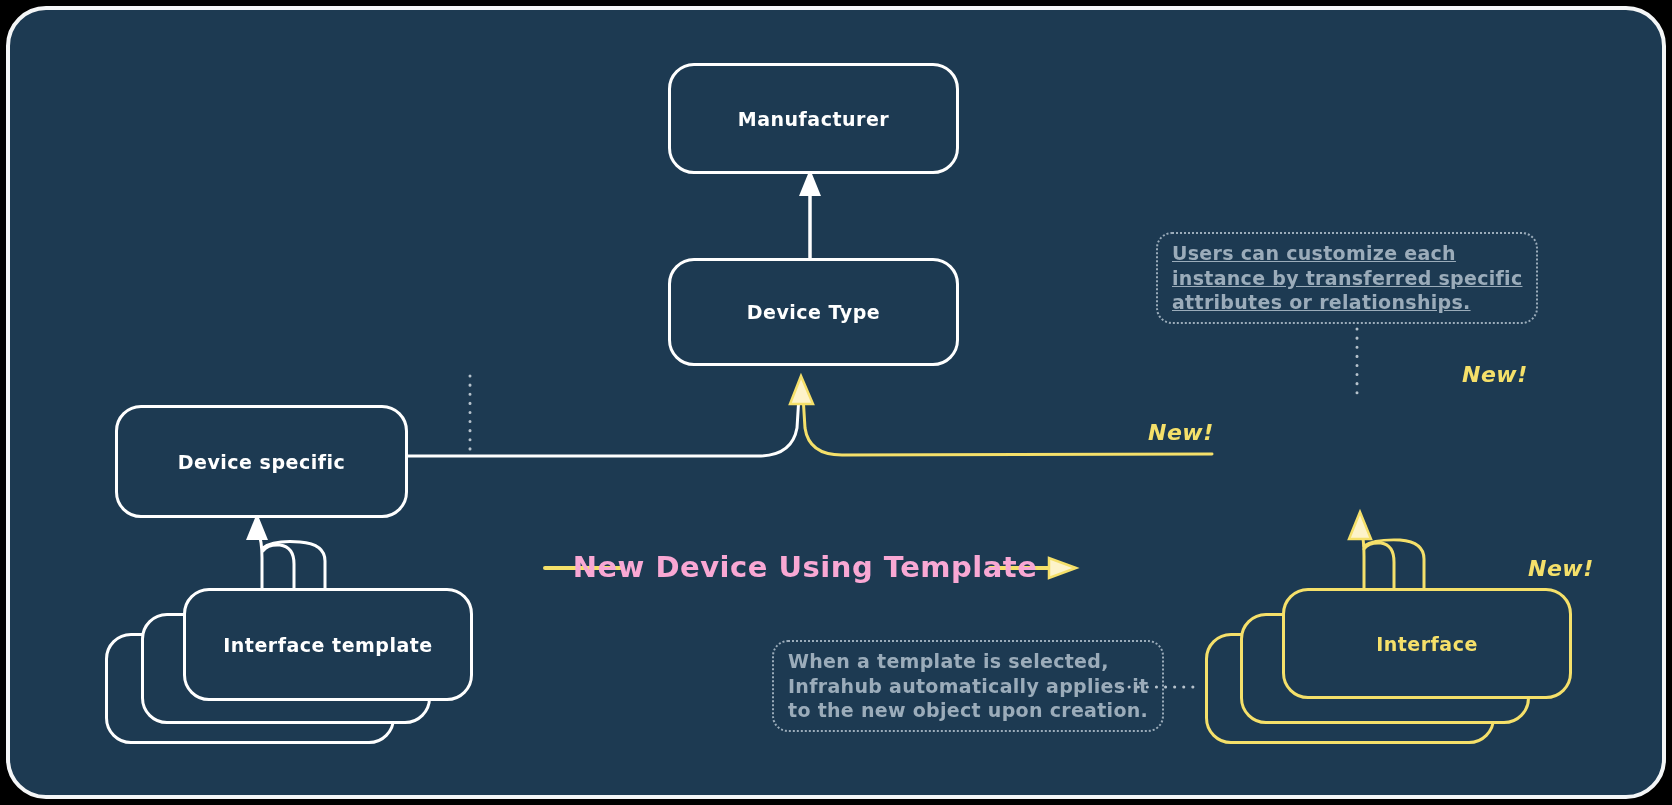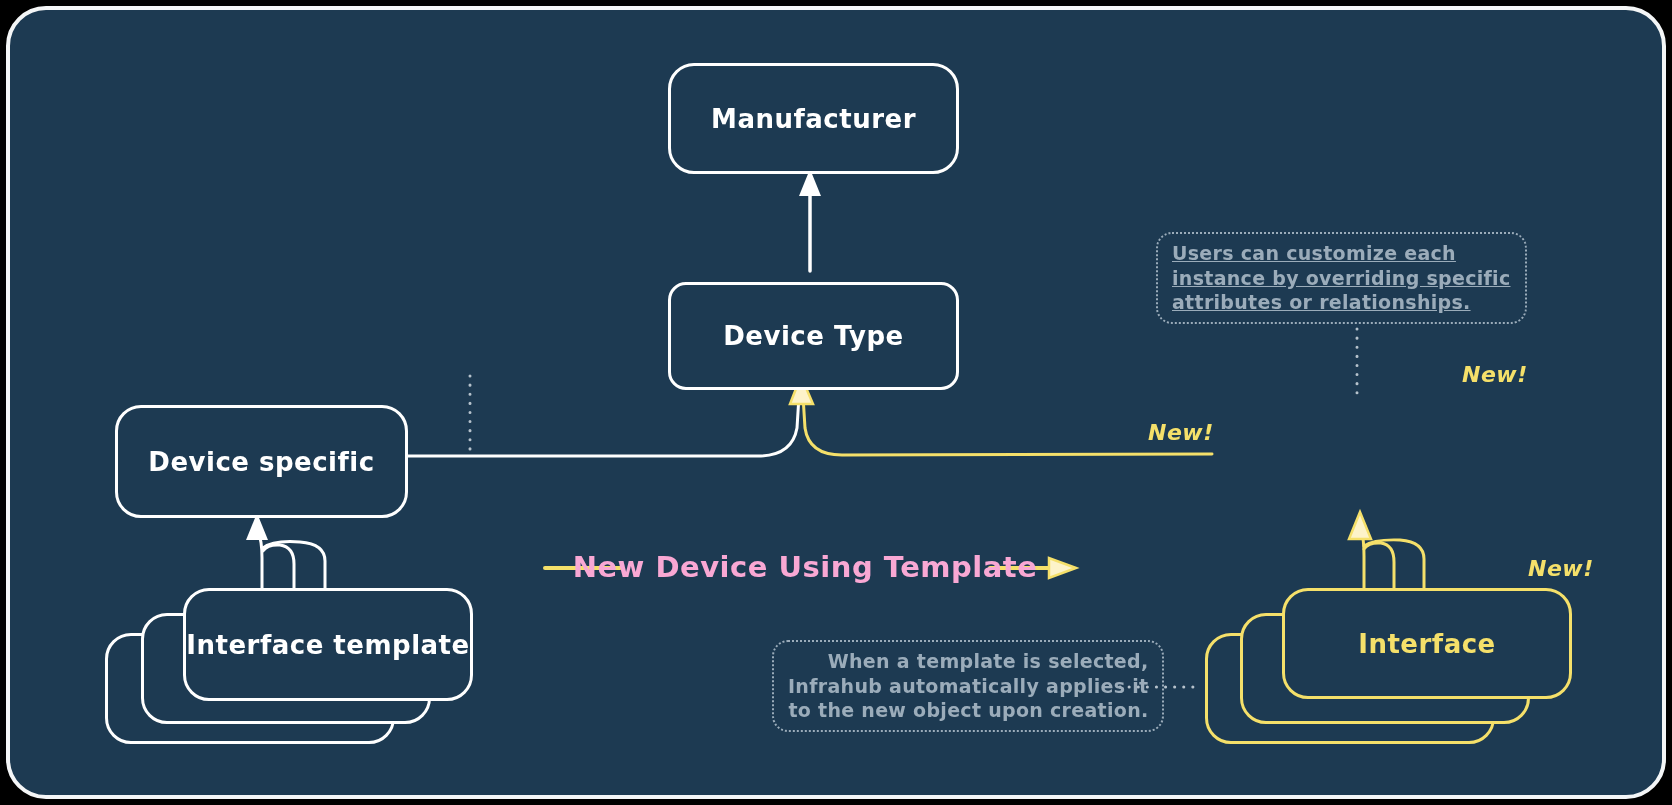--- a/index.html
+++ b/index.html
@@ -4,21 +4,21 @@
 <style>
   html,body{margin:0;padding:0;background:#000;}
   body{font-family:"DejaVu Sans", sans-serif;}
   .stage{position:relative;width:1672px;height:805px;background:#000;overflow:hidden;}
   .frame{position:absolute;left:6px;top:6px;right:6px;bottom:6px;
          background:#1d3a52;border:4px solid #f4f6f7;border-radius:40px;}
   .layer{position:absolute;left:0;top:0;width:1672px;height:805px;pointer-events:none;}
 
   .node{position:absolute;display:flex;align-items:center;justify-content:center;
         background:#1d3a52;border:3px solid #fff;border-radius:26px;
-        color:#fff;font-size:26px;font-weight:bold;letter-spacing:.5px;}
+        color:#fff;font-size:19px;font-weight:bold;letter-spacing:.5px;}
   .node.yellow{border-color:#f5e06a;color:#f5e06a;}
 
   .note{position:absolute;border:2px dotted #9bacba;border-radius:16px;
         color:#9bacba;font-size:19px;line-height:1.3;font-weight:bold;
         padding:7px 14px;letter-spacing:.3px;}
 
   .badge{position:absolute;color:#f5e06a;font-size:22px;font-weight:bold;
          font-style:italic;letter-spacing:.5px;}
 
   .flow-label{position:absolute;left:560px;top:550px;width:490px;text-align:center;
@@ -82,37 +82,37 @@
   <div class="node yellow stk" style="left:1205px;top:633px;"></div>
   <div class="node yellow stk" style="left:1240px;top:613px;"></div>
   <div class="node yellow stk" style="left:1282px;top:588px;">
     <span>Interface</span>
   </div>
 
   <div class="node" style="left:668px;top:63px;width:285px;height:105px;">
     <span>Manufacturer</span>
   </div>
 
-  <div class="node" style="left:668px;top:282px;width:285px;height:102px;border-radius:18px;">
+  <div class="node" style="left:668px;top:258px;width:285px;height:102px;">
     <span>Device Type</span>
   </div>
 
   <div class="node" style="left:115px;top:405px;width:287px;height:107px;">
     <span>Device specific</span>
   </div>
 
 
 
   <div class="note" style="left:1156px;top:232px;text-decoration:underline;">
     <div>Users can customize each</div>
-    <div>instance by overriding specific</div>
+    <div>instance by transferred specific</div>
     <div>attributes or relationships.</div>
   </div>
 
-  <div class="note" style="left:772px;top:640px;text-align:right;">
+  <div class="note" style="left:772px;top:640px;">
     <div>When a template is selected,</div>
     <div>Infrahub automatically applies it</div>
     <div>to the new object upon creation.</div>
   </div>
 
   <div class="flow-label">New Device Using Template</div>
 
   <div class="badge" style="left:1148px;top:420px;">New!</div>
   <div class="badge" style="left:1462px;top:362px;">New!</div>
   <div class="badge" style="left:1528px;top:556px;">New!</div>

